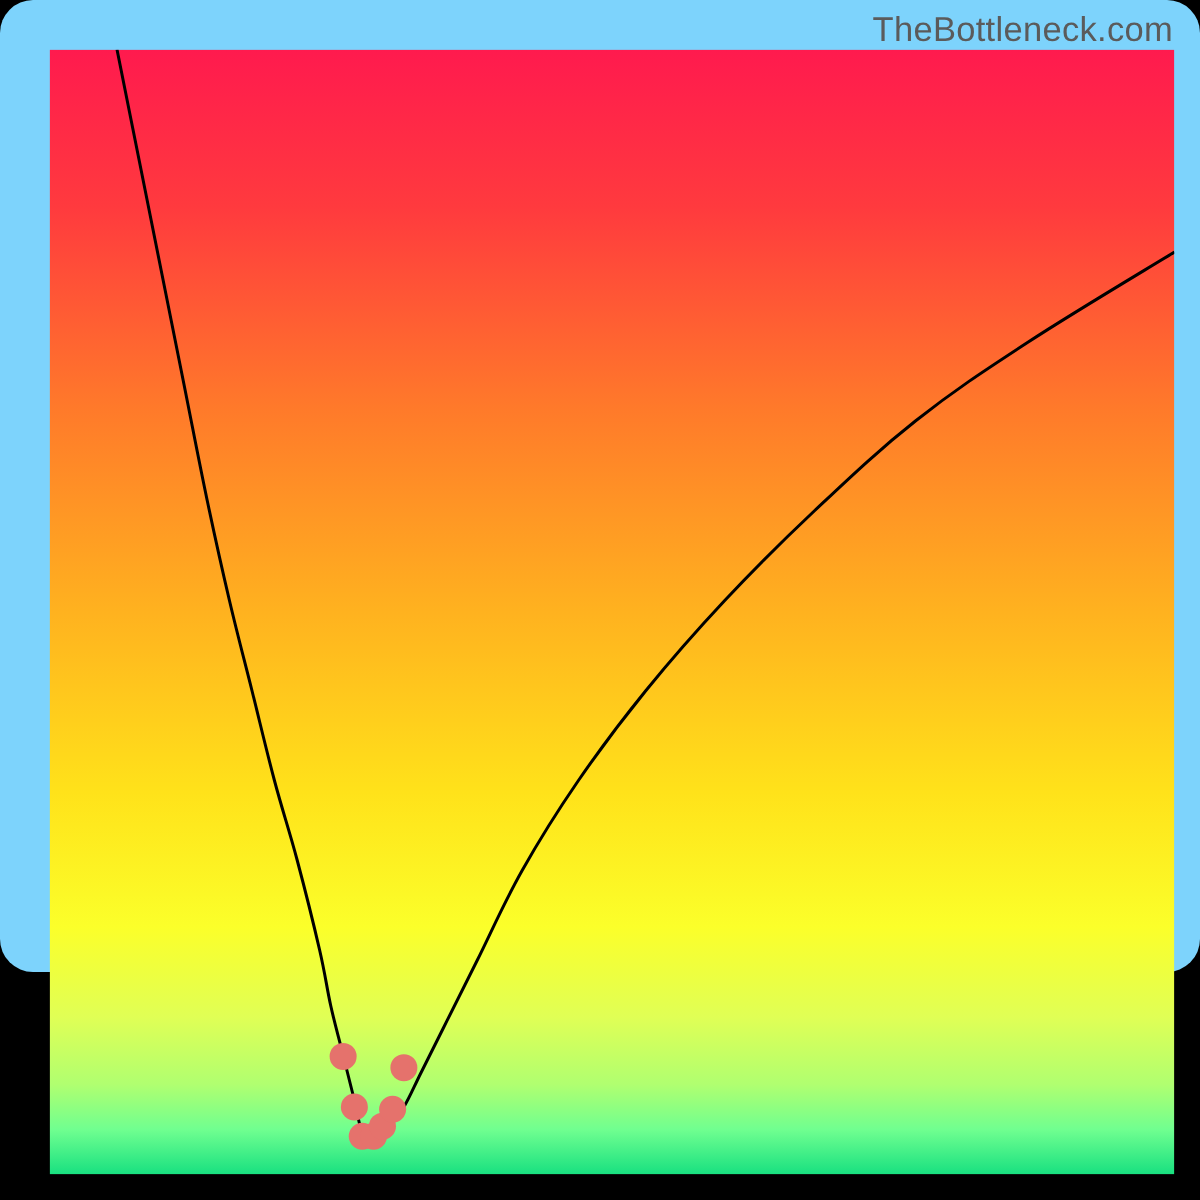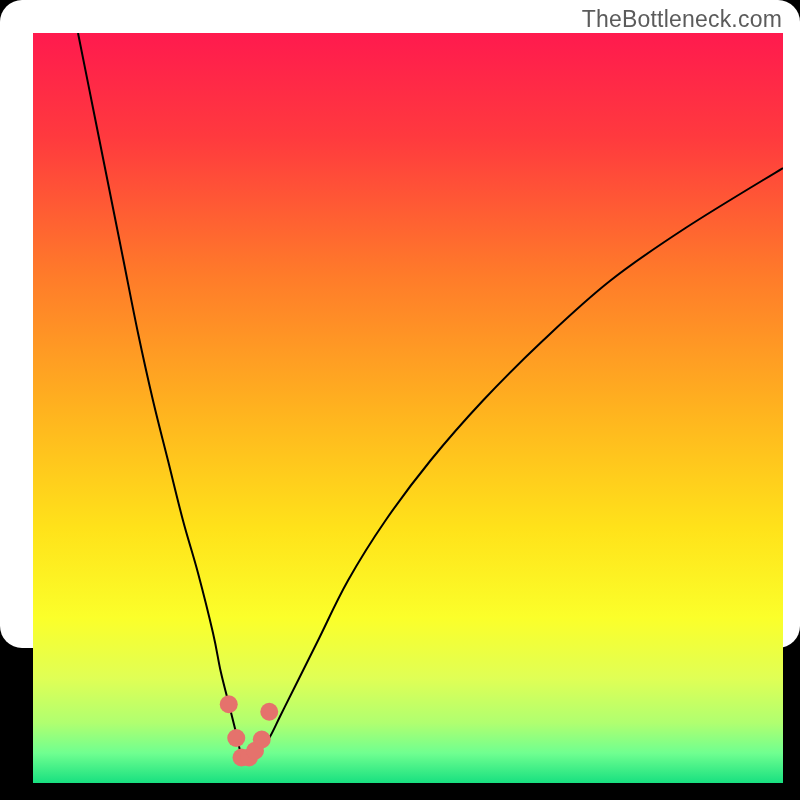--- a/index.html
+++ b/index.html
@@ -7,21 +7,21 @@
     padding: 0;
     background: #000;
     width: 800px;
     height: 800px;
     overflow: hidden;
     position: relative;
     font-family: Arial, Helvetica, sans-serif;
   }
   .frame {
     position: absolute;
-    background: #ffffff;
+    background: #7dd3fc;
     width: 800px;
     height: 648px;
     border-radius: 22px;
   }
   .plot-area {
     position: absolute;
     left: 33px;
     top: 33px;
     width: 750px;
     height: 750px;

